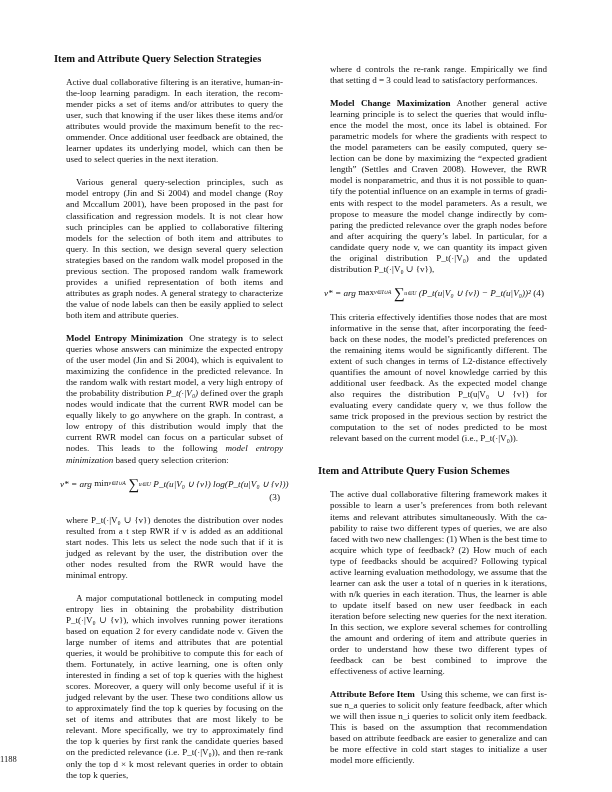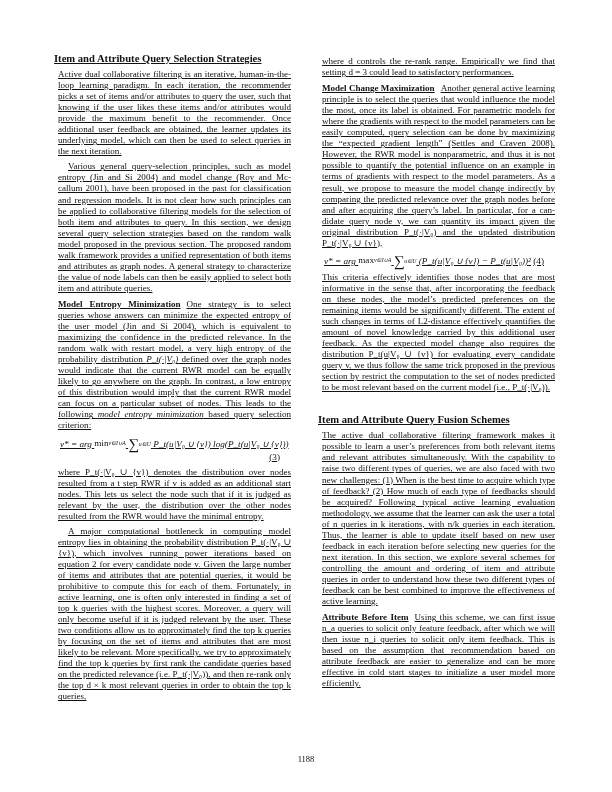--- a/index.html
+++ b/index.html
@@ -1,38 +1,38 @@
 <!DOCTYPE html>
 <html><head>
 <meta charset="utf-8">
 <style>
   html, body { margin: 0; padding: 0; background: #ffffff; }
   body { width: 612px; height: 792px; position: relative; overflow: hidden;
          font-family: "Liberation Serif", "DejaVu Serif", serif; color: #111; }
   .col { position: absolute; top: 52px; width: 241px; font-size: 9.05px; line-height: 11.05px;
-         text-align: justify; hyphens: manual; text-decoration: underline; }
+         text-align: justify; hyphens: manual; }
   #col-left { left: 54px; }
   #col-right { left: 318px; }
   h2 { font-size: 10.6px; font-weight: bold; margin: 0 0 2px 0; line-height: 13px; text-align: left; }
   h2.mid { margin-top: 20px; }
-  p { margin: 4px; }
+  p { margin: 12px; }
   p.indent { text-indent: 10px; }
   p.para { margin-top: 5px; }
   .runin { font-weight: bold; margin-right: 6px; }
   i, .m { font-style: italic; }
   .eq { display: flex; align-items: flex-start; margin: 6px 15px 4px 0; font-size: 9.2px; line-height: 12px; }
   .eq .body { flex: 1; padding-left: 6px; font-family: "Liberation Serif", serif; white-space: nowrap; }
   .eq .num { flex: 0 0 auto; }
   .eq.wrap-num { flex-direction: column; }
   .eq.wrap-num .num { align-self: flex-end; }
   .under { display: inline-flex; flex-direction: row; align-items: center; vertical-align: top; }
   .under .op { line-height: 11px; }
   .under .lim { font-size: 5.8px; font-style: italic; line-height: 6px; }
   .sum { font-size: 15px; line-height: 13px; }
-  #page-number { position: absolute; top: 754px; left: 0; width: 612px; text-align: center; font-size: 8.5px; }
+  #page-number { position: absolute; top: 754px; left: 0; width: 612px; font-size: 8.5px; }
 </style>
 </head>
 <body>
 
 <div id="col-left" class="col">
   <h2>Item and Attribute Query Selection Strategies</h2>
   <p>Active dual collaborative filtering is an iterative, human-in-the-loop learning paradigm. In each iteration, the recom­mender picks a set of items and/or attributes to query the user, such that knowing if the user likes these items and/or attributes would provide the maximum benefit to the rec­ommender. Once additional user feedback are obtained, the learner updates its underlying model, which can then be used to select queries in the next iteration.</p>
   <p class="indent">Various general query-selection principles, such as model entropy (Jin and Si 2004) and model change (Roy and Mc­callum 2001), have been proposed in the past for classifica­tion and regression models. It is not clear how such princi­ples can be applied to collaborative filtering models for the selection of both item and attributes to query. In this sec­tion, we design several query selection strategies based on the random walk model proposed in the previous section. The proposed random walk framework provides a unified representation of both items and attributes as graph nodes. A general strategy to characterize the value of node labels can then be easily applied to select both item and attribute queries.</p>
 
   <p class="para">

